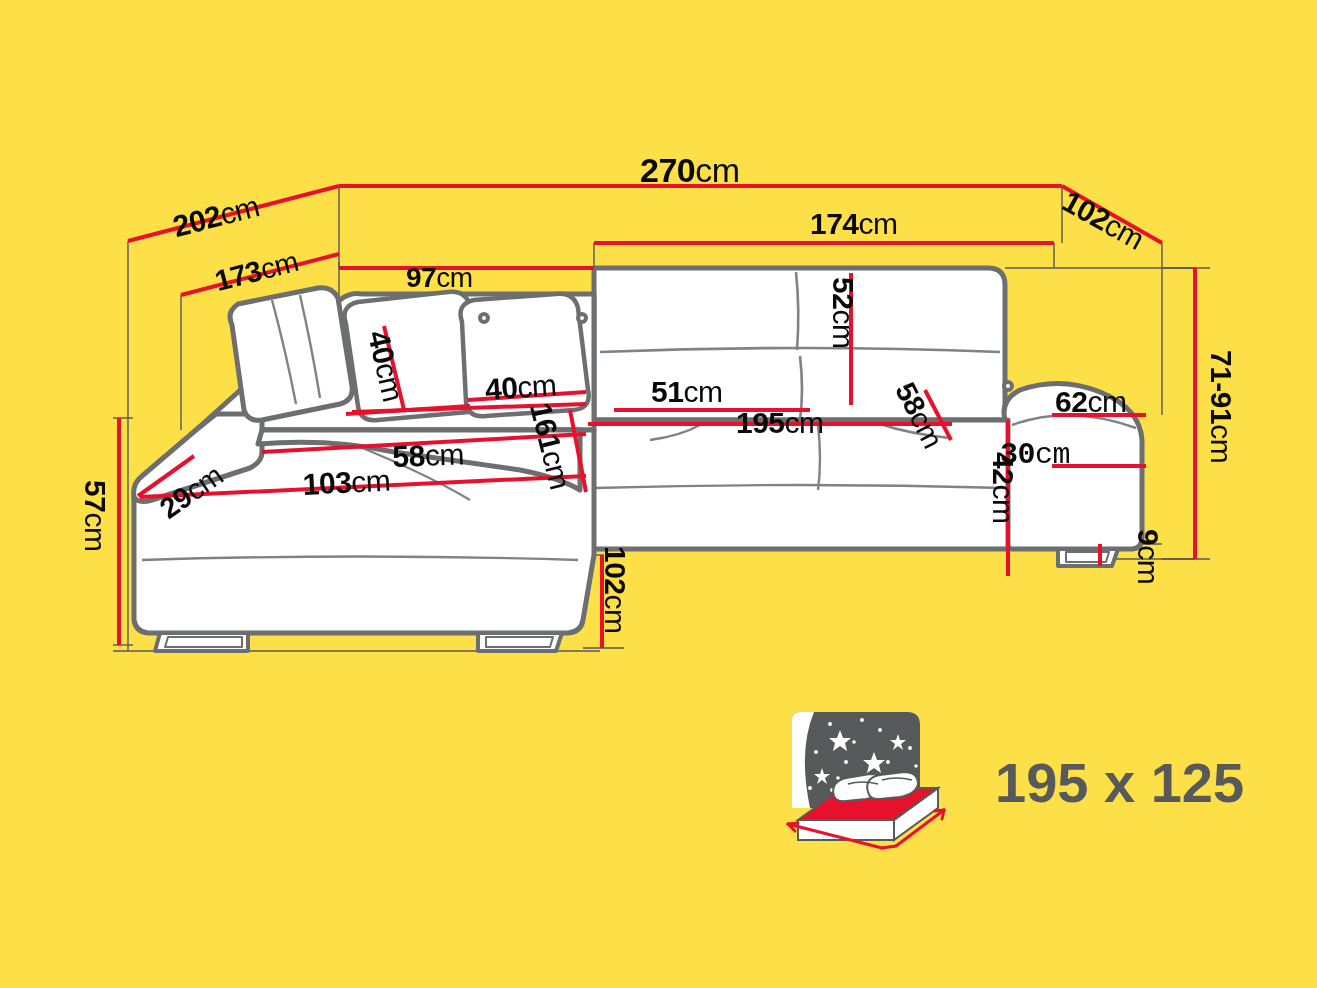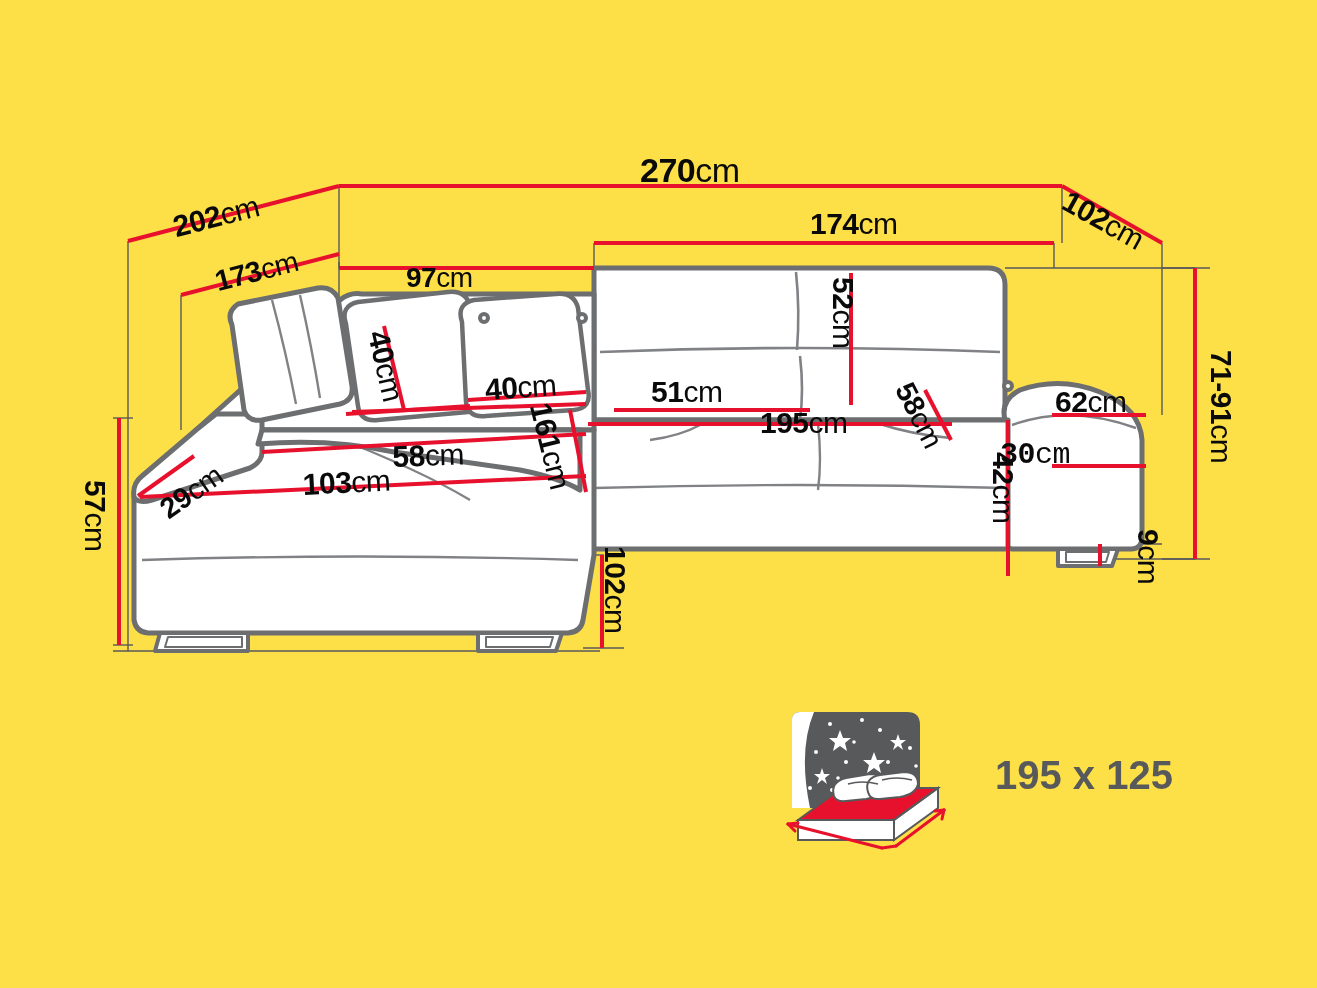--- a/index.html
+++ b/index.html
@@ -290,21 +290,21 @@
   </div>
 
   <div class="dim-label" style="left:1163px; top:529px; font-size:30px; transform:rotate(90deg); transform-origin:left top;">
     <span>9</span><span class="unit">cm</span>
   </div>
 
   <div class="dim-label" style="left:651px; top:377px; font-size:30px;">
     <span>51</span><span class="unit">cm</span>
   </div>
 
-  <div class="dim-label" style="left:736px; top:408px; font-size:30px;margin-left:24px;">
+  <div class="dim-label" style="left:736px; top:408px; font-size:30px;">
     <span>195</span><span class="unit">cm</span>
   </div>
 
   <div class="dim-label" style="left:554px; top:400px; font-size:30px; transform:rotate(76deg); transform-origin:left top;">
     <span>161</span><span class="unit">cm</span>
   </div>
 
   <div class="dim-label" style="left:392px; top:442px; font-size:30px; transform:rotate(-2deg); transform-origin:left top;">
     <span>58</span><span class="unit">cm</span>
   </div>
@@ -375,15 +375,15 @@
       <path d="M 18 124 L 112 148"></path>
       <path d="M 18 124 L 28 123"></path>
       <path d="M 18 124 L 25 131"></path>
       <path d="M 126 146 L 174 110"></path>
       <path d="M 174 110 L 165 111"></path>
       <path d="M 174 110 L 172 119"></path>
       <path d="M 112 148 L 126 146"></path>
     </g>
   </svg>
 
-  <div class="bed-label" style="left:995px; top:755px; font-size:40px;">195 x 125</div>
+  <div class="bed-label" style="left:995px; top:755px; font-size:56px;">195 x 125</div>
 
 </div>
 
 </body></html>

